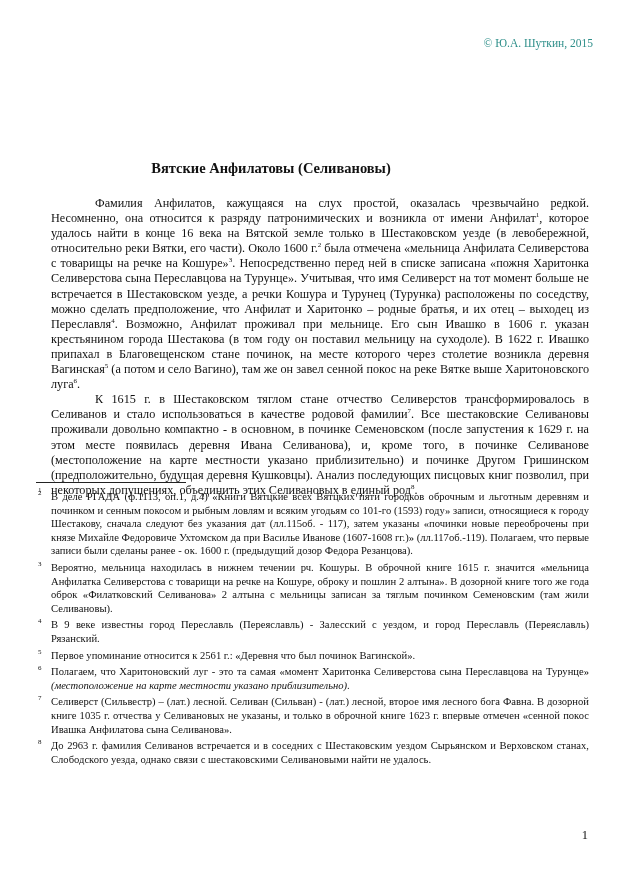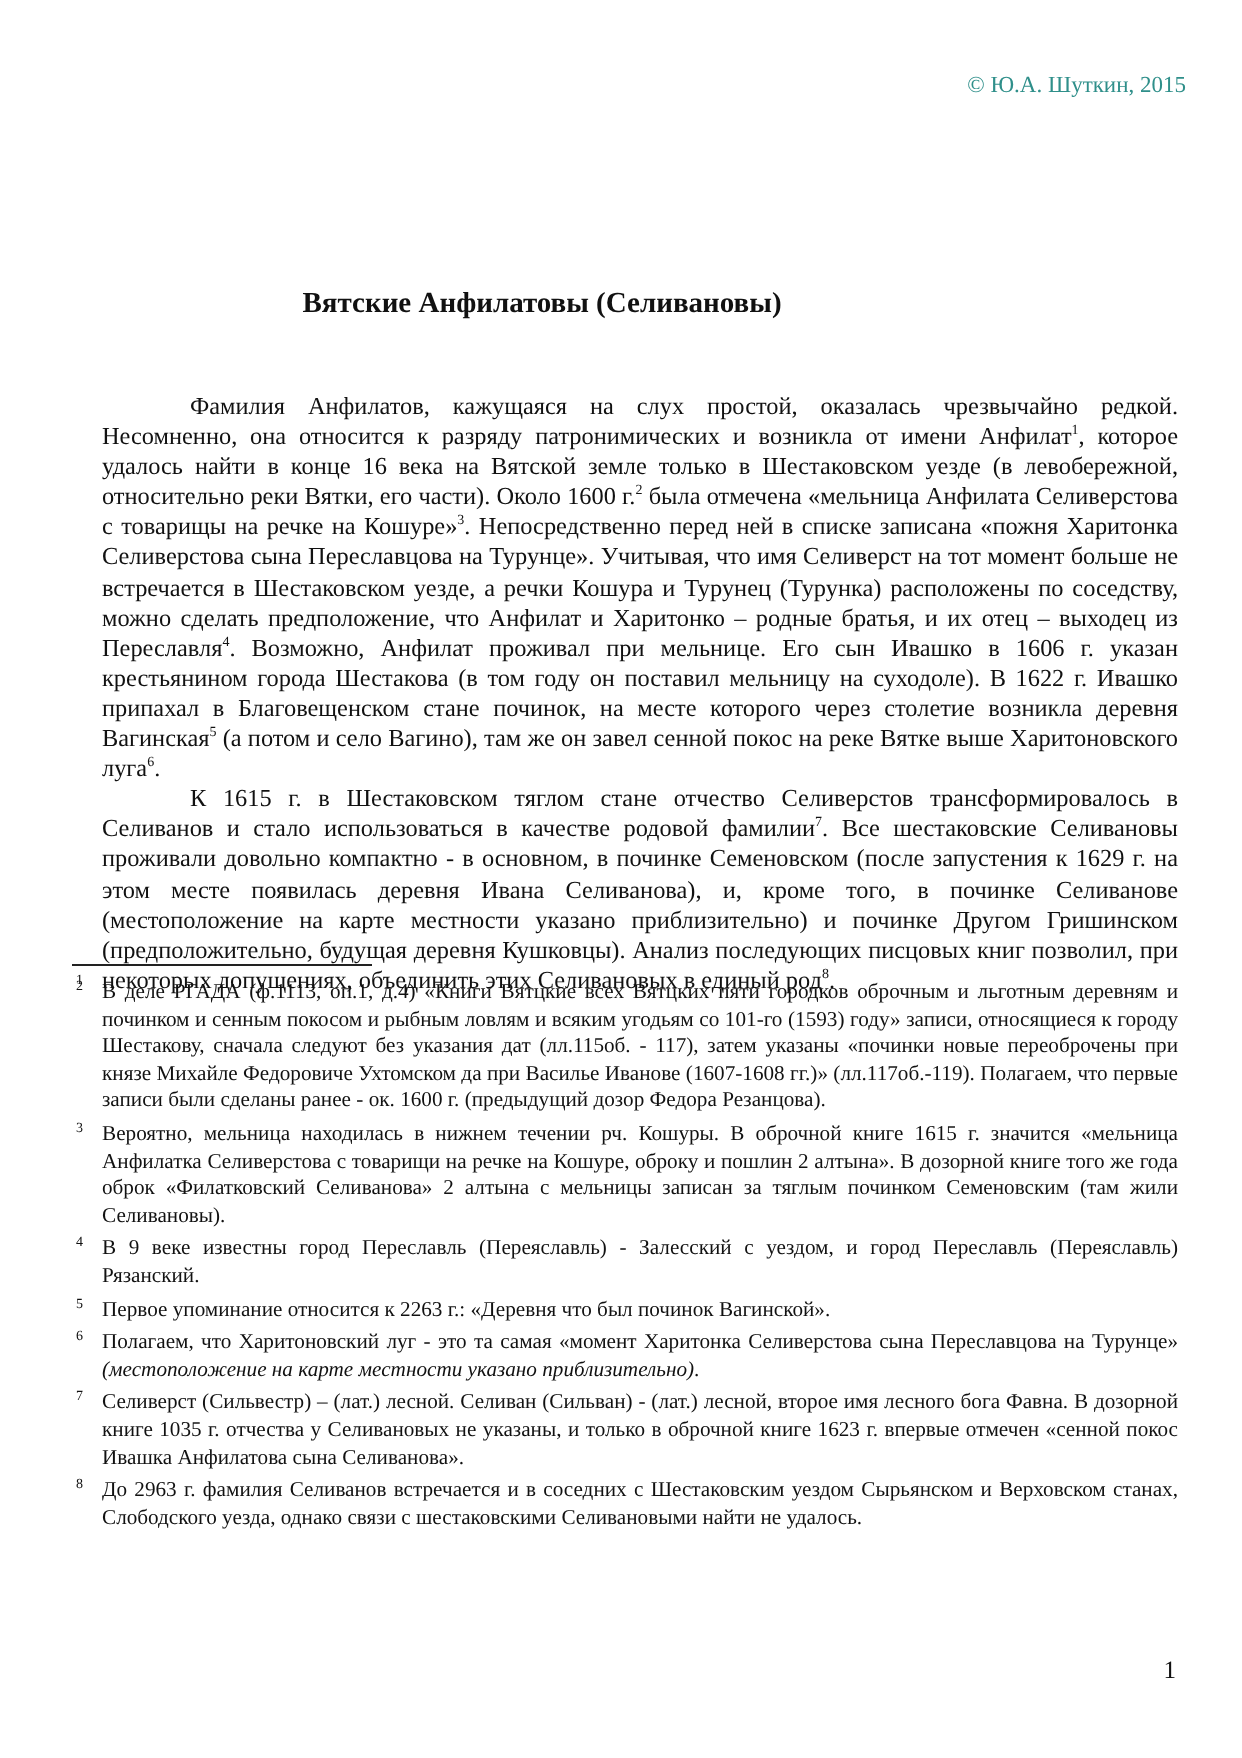--- a/index.html
+++ b/index.html
@@ -1,19 +1,19 @@
 <!DOCTYPE html>
 <html><head>
 <meta charset="utf-8">
 <style>
   html, body { margin: 0; padding: 0; background: #ffffff; }
   body { width: 621px; height: 879px; position: relative; overflow: hidden;
          font-family: "Liberation Serif", "DejaVu Serif", serif; color: #111; }
   .copyright { position: absolute; top: 37px; right: 28px; font-size: 11.5px; color: #2f8f8a; text-align: right; }
-  .title { position: absolute; top: 144px; left: 0; width: 542px; text-align: center;
+  .title { position: absolute; top: 160px; left: 0; width: 542px; text-align: center;
            font-weight: bold; font-size: 14.5px; }
   .body-text { position: absolute; top: 180px; left: 51px; width: 538px; font-size: 12.2px;
                line-height: 15.1px; text-align: justify; margin-top: 16px; }
   .body-text p { margin: 0; text-indent: 44px; }
   sup { font-size: 7px; vertical-align: 5px; line-height: 0; }
   .fn-sep { position: absolute; top: 482px; left: 36px; width: 150px; height: 0;
             border-top: 1px solid #222; }
   .footnotes { position: absolute; top: 487px; left: 36px; width: 553px; font-size: 10.6px;
                line-height: 13.6px; text-align: justify; }
   .fn { position: relative; padding-left: 15px; margin-bottom: 3px; }
@@ -47,21 +47,21 @@
   <div class="fn">
     <span class="mark">3</span>
     <p>Вероятно, мельница находилась в нижнем течении рч. Кошуры. В оброчной книге 1615 г. значится «мельница Анфилатка Селиверстова с товарищи на речке на Кошуре, оброку и пошлин 2 алтына». В дозорной книге того же года оброк «Филатковский Селиванова» 2 алтына с мельницы записан за тяглым починком Семеновским (там жили Селивановы).</p>
   </div>
   <div class="fn">
     <span class="mark">4</span>
     <p>В 9 веке известны город Переславль (Переяславль) - Залесский с уездом, и город Переславль (Переяславль) Рязанский.</p>
   </div>
   <div class="fn">
     <span class="mark">5</span>
-    <p> Первое упоминание относится к 2263 г.: «Деревня что был починок Вагинской».</p>
+    <p> Первое упоминание относится к 2561 г.: «Деревня что был починок Вагинской».</p>
   </div>
   <div class="fn">
     <span class="mark">6</span>
     <p><span>Полагаем, что Харитоновский луг - это та самая «момент Харитонка Селиверстова сына Переславцова на Турунце» </span><i>(местоположение на карте местности указано приблизительно)</i><span>.</span></p>
   </div>
   <div class="fn">
     <span class="mark">7</span>
     <p>Селиверст (Сильвестр) – (лат.) лесной. Селиван (Сильван) - (лат.) лесной, второе имя лесного бога Фавна. В дозорной книге 1035 г. отчества у Селивановых не указаны, и только в оброчной книге 1623 г. впервые отмечен «сенной покос Ивашка Анфилатова сына Селиванова».</p>
   </div>
   <div class="fn">

